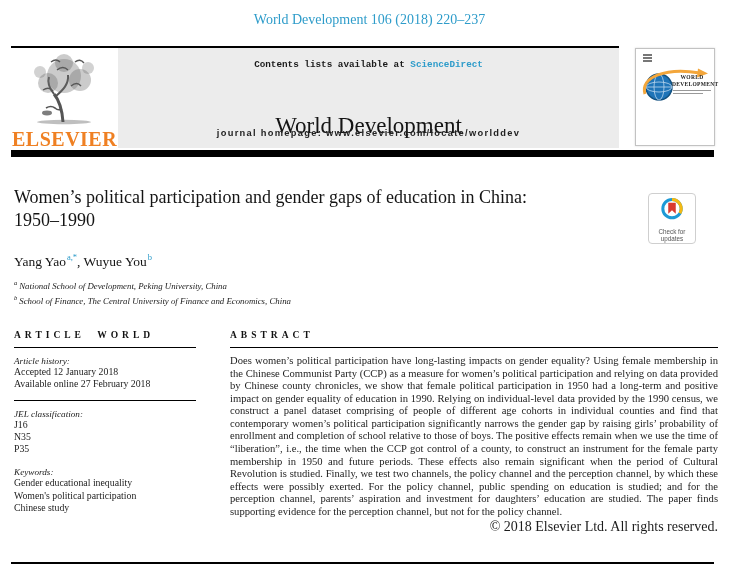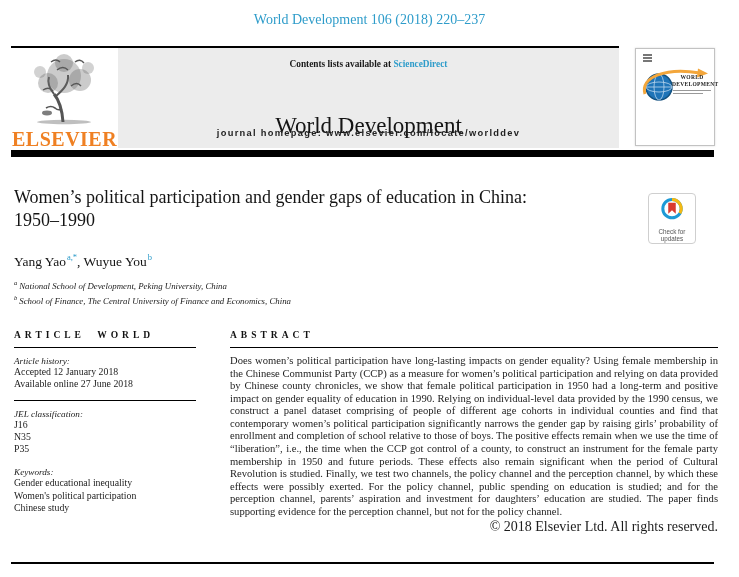--- a/index.html
+++ b/index.html
@@ -14,21 +14,21 @@
   .top-rule{position:absolute;top:46px;left:11px;width:608px;height:1.5px;background:#000;}
   .thick-rule{position:absolute;top:150px;left:11px;width:703px;height:7px;background:#000;}
   .bottom-rule{position:absolute;top:562px;left:11px;width:703px;height:1.5px;background:#000;}
 
   
   .elsevier-block{position:absolute;top:50px;left:12px;width:104px;height:98px;text-align:center;}
   .elsevier-word{font-size:20px;font-weight:bold;color:#ef8023;letter-spacing:0.5px;
                  font-family:"Liberation Serif",serif;margin-top:-2px;}
   .header-gray{position:absolute;top:48px;left:118px;width:501px;height:100px;background:#ececec;}
   .contents-line{position:absolute;top:11px;width:100%;text-align:center;
-                 font-family:Liberation Serif, serif;font-weight:bold;font-size:9.3px;color:#1a1a1a;}
+                 font-family:Liberation Mono, monospace;font-weight:bold;font-size:9.3px;color:#1a1a1a;}
   .sd-link{color:#2e9cca;text-decoration:none;cursor:pointer;}
   .journal-title{position:absolute;top:24px;width:100%;text-align:center;font-size:23px;color:#141414;margin-top:41px;}
   .homepage-line{position:absolute;bottom:10px;width:100%;text-align:center;
                  font-family:"Liberation Sans",sans-serif;font-weight:bold;font-size:9.3px;
                  letter-spacing:1.3px;color:#222;cursor:pointer;}
 
   
   .cover{position:absolute;top:48px;left:635px;width:78px;height:96px;background:#fff;
          border:1px solid #c2c2c2;box-shadow:0 0 2px rgba(0,0,0,.15);cursor:pointer;}
   .cover-mark{position:absolute;top:5px;left:7px;width:9px;height:11px;}
@@ -161,21 +161,21 @@
   <div class="affiliations">
     <div><sup>a</sup><span>National School of Development, Peking University, China</span></div>
     <div><sup>b</sup><span>School of Finance, The Central University of Finance and Economics, China</span></div>
   </div>
 
   <div class="info-col">
     <div class="col-heading">ARTICLE WORLD</div>
     <div class="col-rule"></div>
     <div class="info-label">Article history:</div>
     <div class="info-line">Accepted 12 January 2018</div>
-    <div class="info-line">Available online 27 June 2018</div>
+    <div class="info-line">Available online 27 February 2018</div>
     <div class="col-rule rule2"></div>
     <div class="info-label">JEL classification:</div>
     <div class="info-line">J16</div>
     <div class="info-line">N35</div>
     <div class="info-line">P35</div>
     <div class="info-label kw-gap">Keywords:</div>
     <div class="info-line">Gender educational inequality</div>
     <div class="info-line">Women's political participation</div>
     <div class="info-line">Chinese study</div>
   </div>

